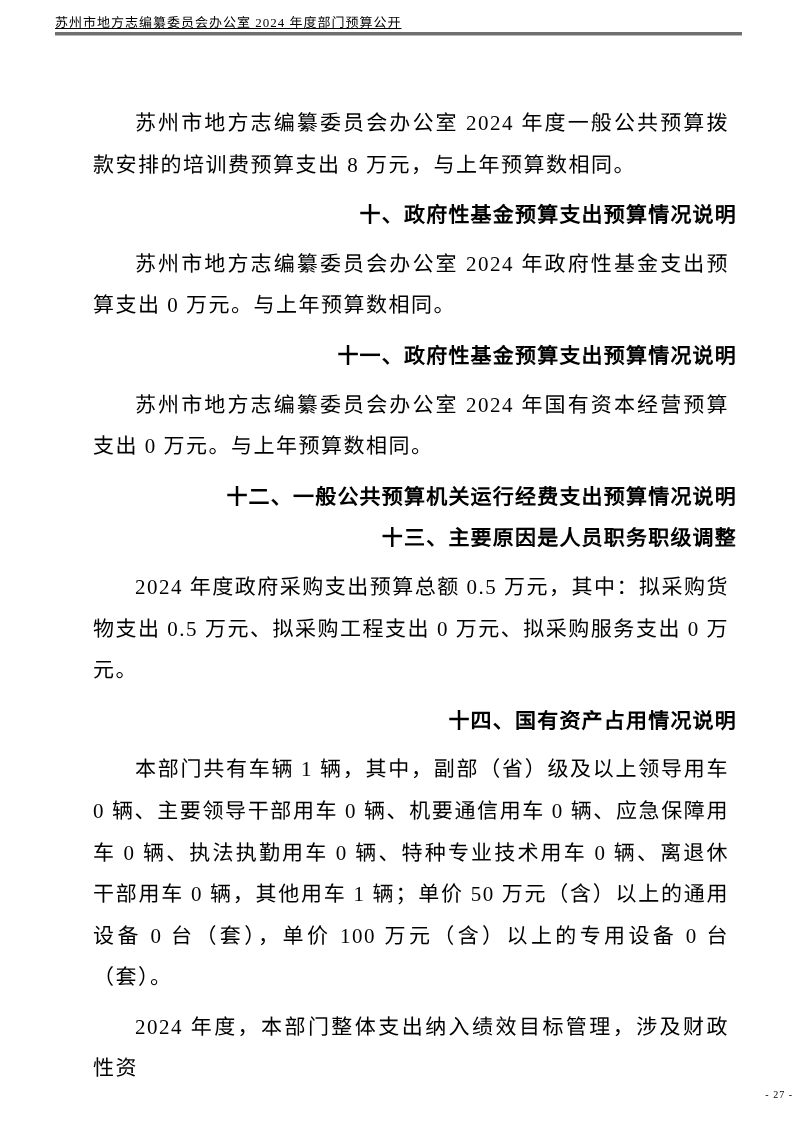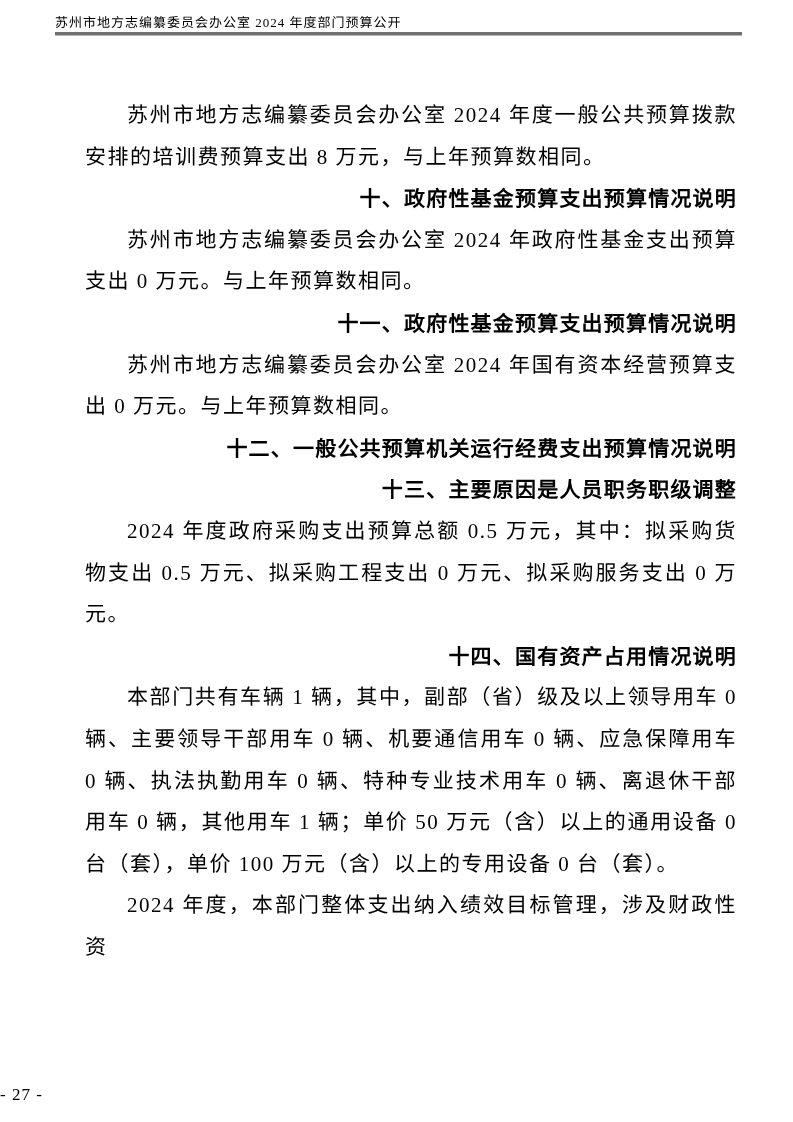--- a/index.html
+++ b/index.html
@@ -16,20 +16,21 @@
     background:var(--background);
     color:var(--text);
     font-family:"Liberation Serif","DejaVu Serif",serif;
     overflow:hidden;
   }
   
   .doc-header{
     position:absolute;
     top:0; left:55px; right:51px;
     padding-top:15px;
+    text-decoration:underline;
   }
   .doc-header .title{
     display:block;
     font-size:13px;
     line-height:15px;
     letter-spacing:1px;
     color:var(--text);
     white-space:nowrap;
   }
   .doc-header .rule{
@@ -44,40 +45,40 @@
     top:95px;
     left:85px;
     width:652px;
     font-size:21px;
     line-height:41.6px;
     letter-spacing:1.5px;
     text-align:justify;
     text-justify:inter-character;
   }
   .doc-body p.para{
-    margin:0;
+    margin:8px;
     text-indent:2em;
   }
   .doc-body h2.heading{
     margin:0;
     font-size:21px;
     line-height:41.6px;
     font-weight:700;
     text-indent:2em;
     font-family:"Liberation Sans","DejaVu Sans",sans-serif;
     letter-spacing:1.2px;
     text-align:right;
   }
   
   .doc-footer{
     position:absolute;
-    left:0; right:0;
+    left:16px; right:0;
     bottom:20px;
-    text-align:left;
-    font-size:17px;
+    text-align:right;
+    font-size:10px;
     line-height:14px;
     color:var(--text);
     letter-spacing:1px;
   }
 </style>
 </head>
 <body>
 
 <div class="page">
 

